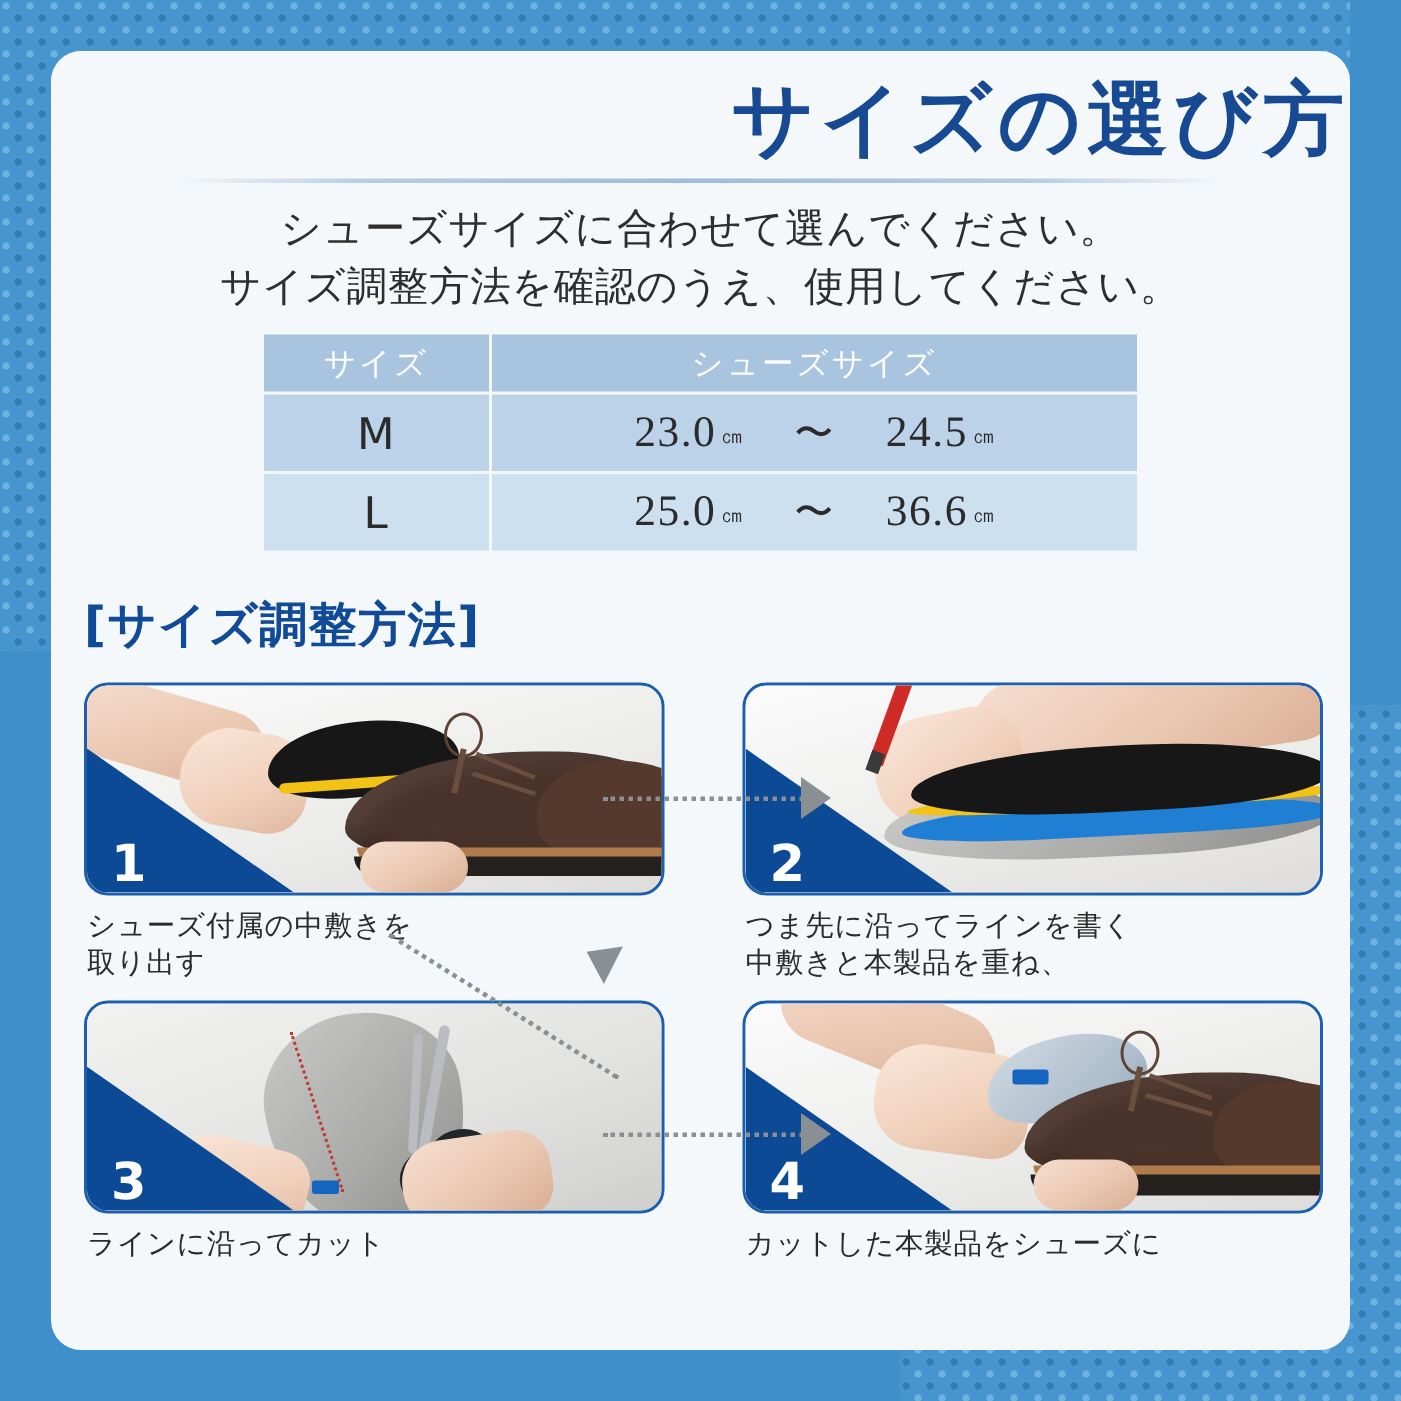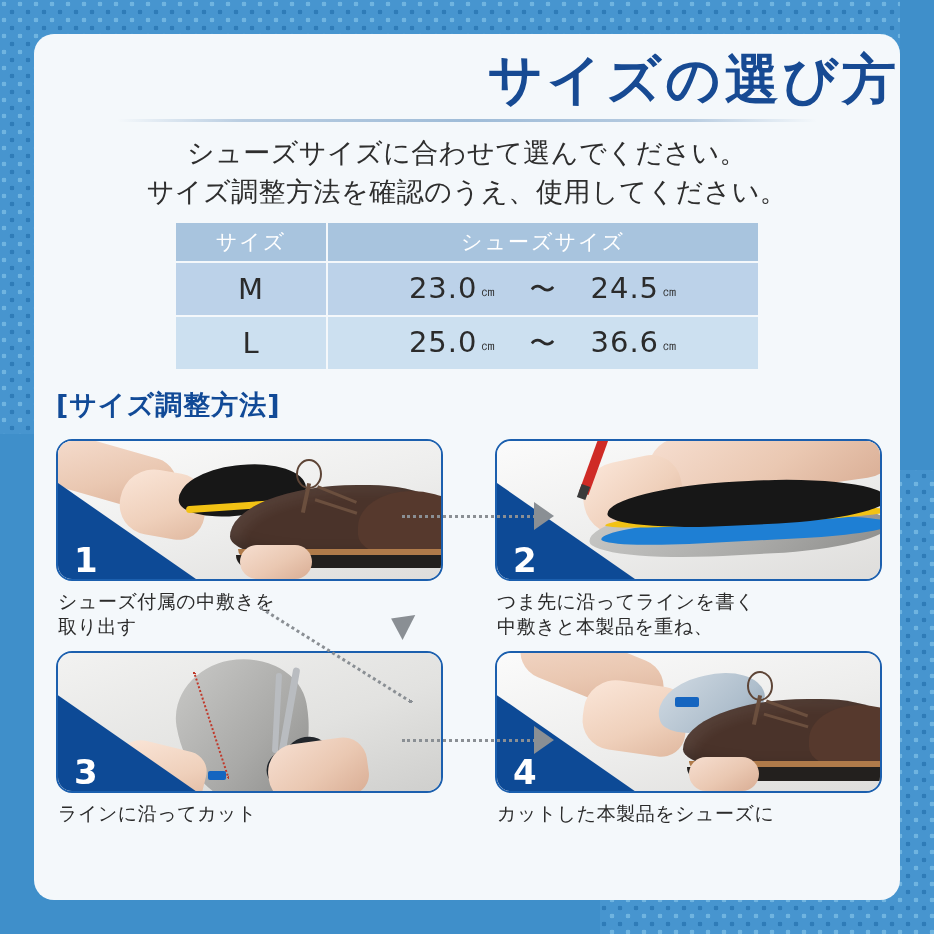--- a/index.html
+++ b/index.html
@@ -129,26 +129,26 @@
     letter-spacing: 0;
     margin-left: 3px;
   }
   .tilde { font-size: 26px; }
   .range {
     display: flex;
     align-items: baseline;
     justify-content: center;
     gap: 34px;
   }
-  .range span.v { white-space: nowrap; }
+  .range span.v { white-space: nowrap; font-family: Liberation Serif, serif; }
 
   
   .section-heading {
-    margin: 16px 0 0 22px;
-    font-size: 27px;
+    margin: 26px 0 0 22px;
+    font-size: 32px;
     font-weight: bold;
     color: #114a97;
     letter-spacing: 1px;
   }
 
   
   .steps {
     position: relative;
     margin: 16px 0 0 0;
     padding: 0 22px;

